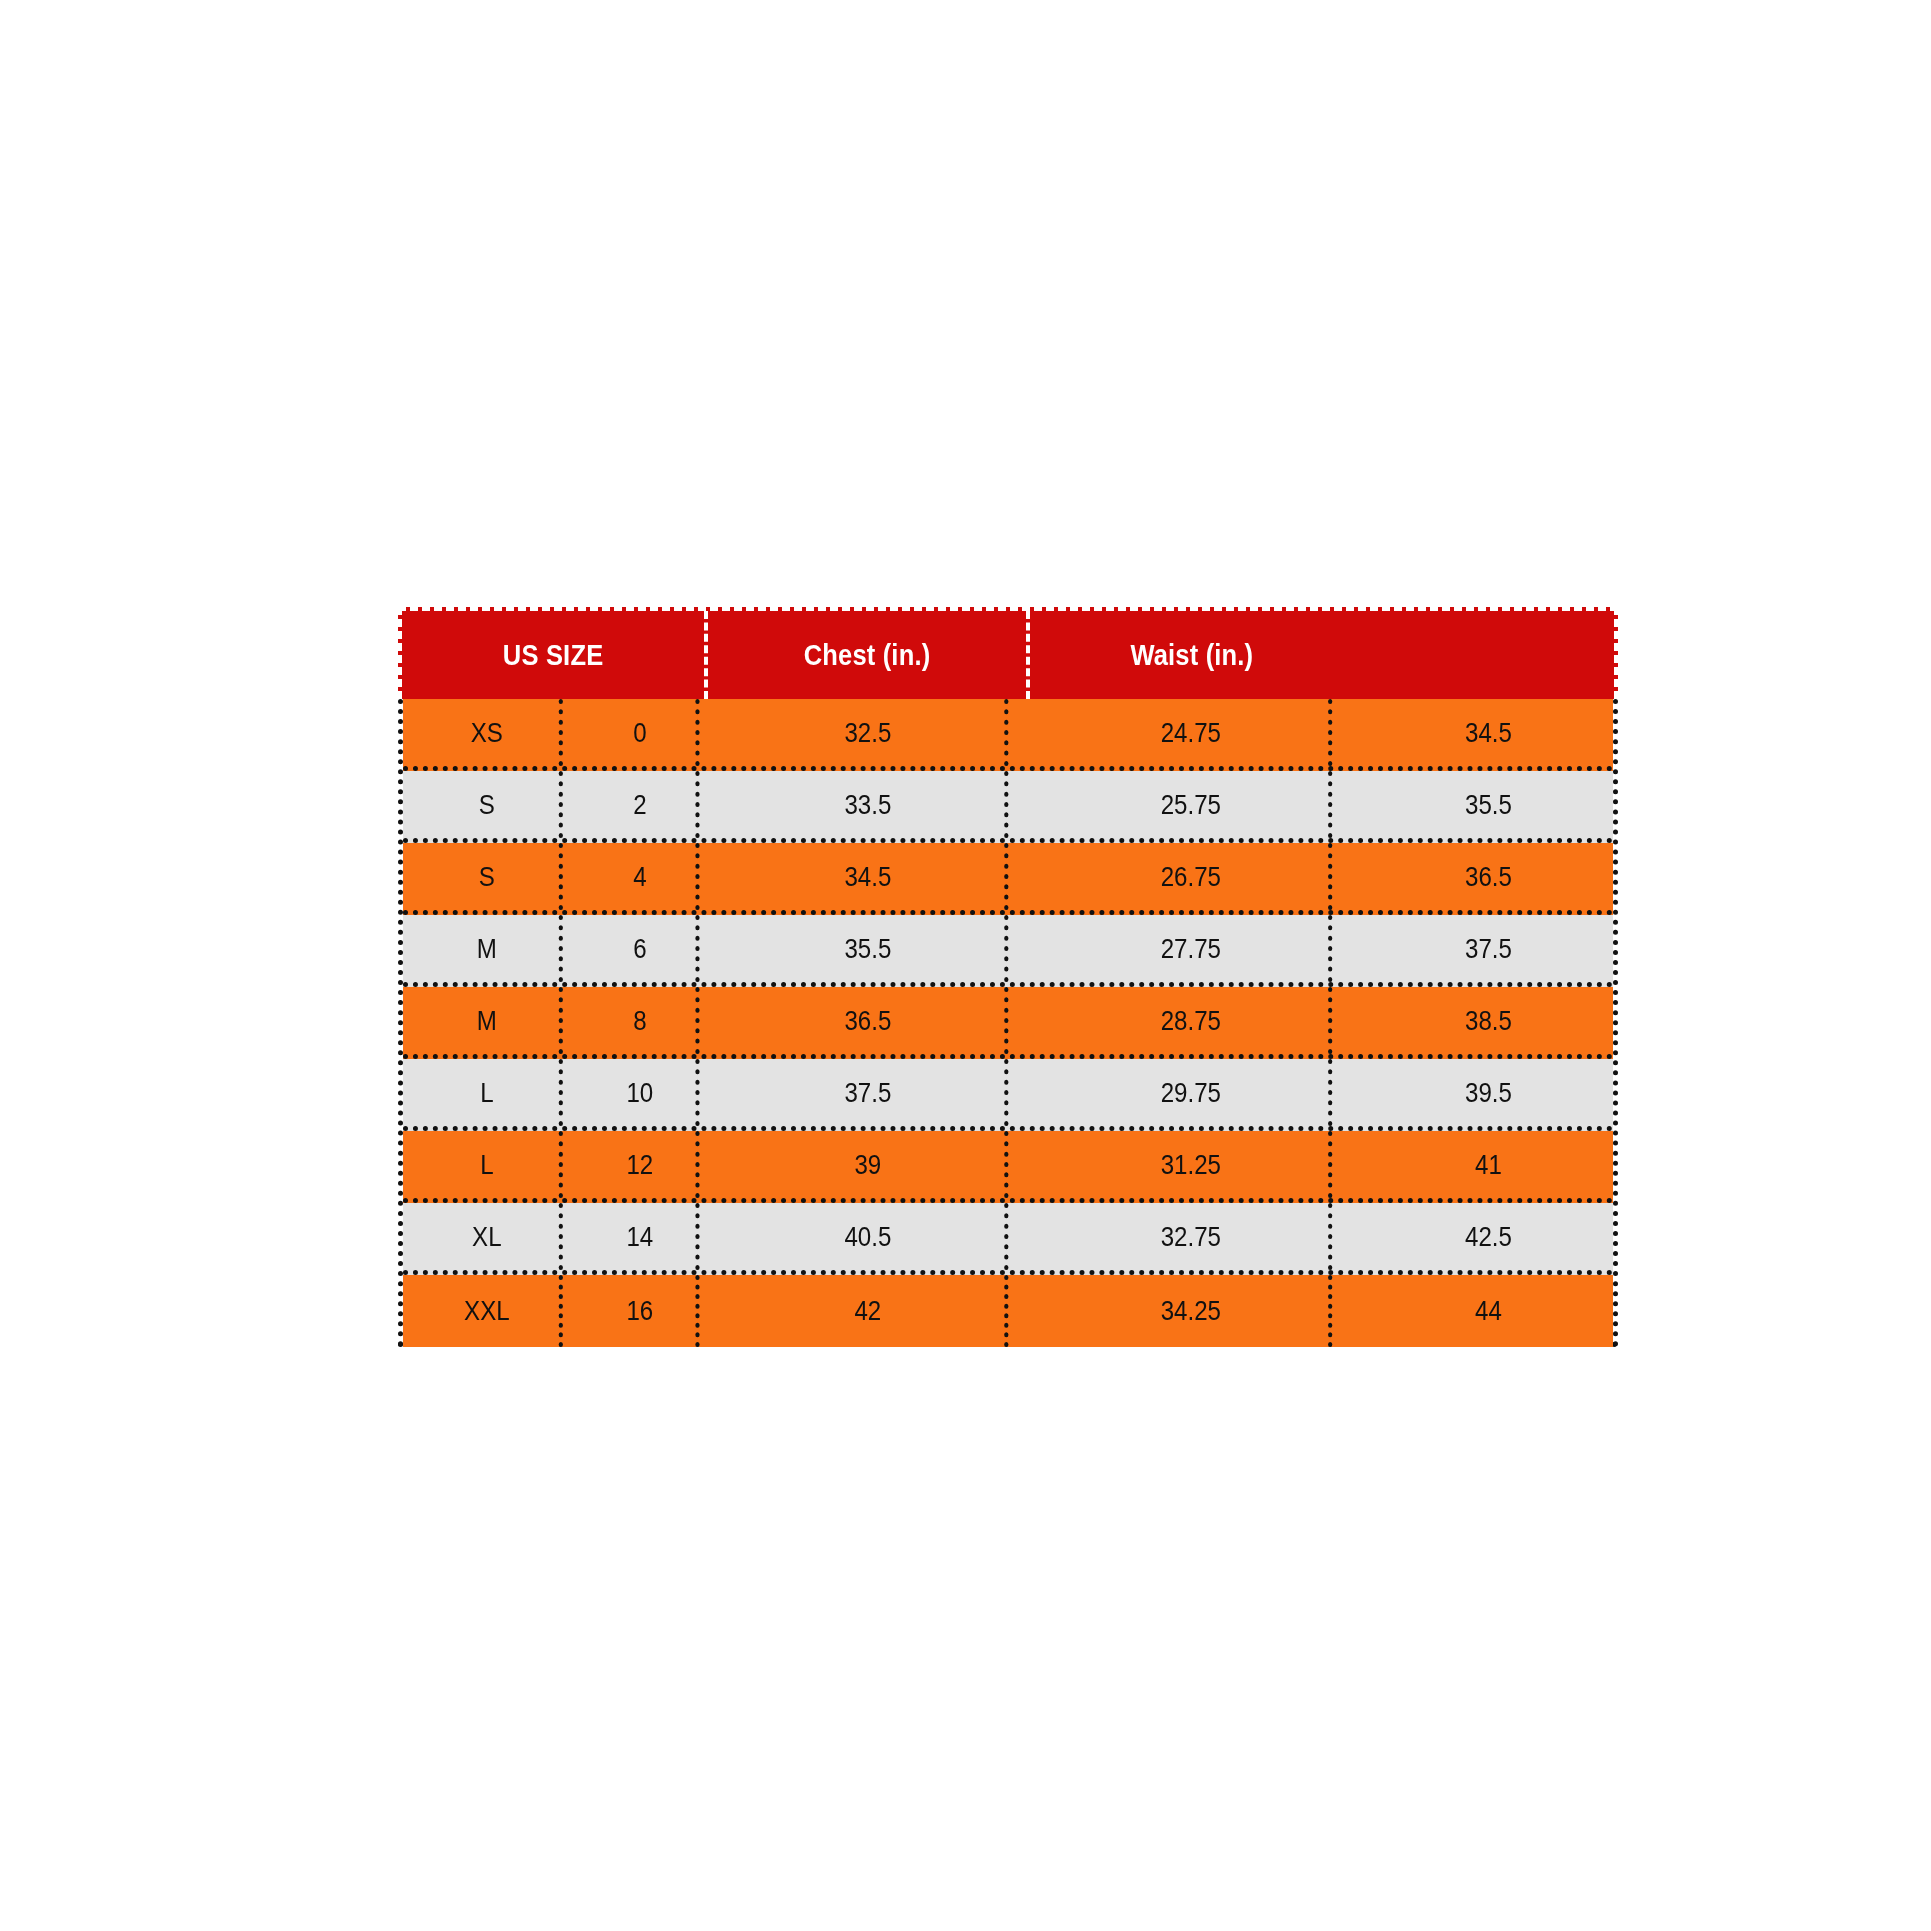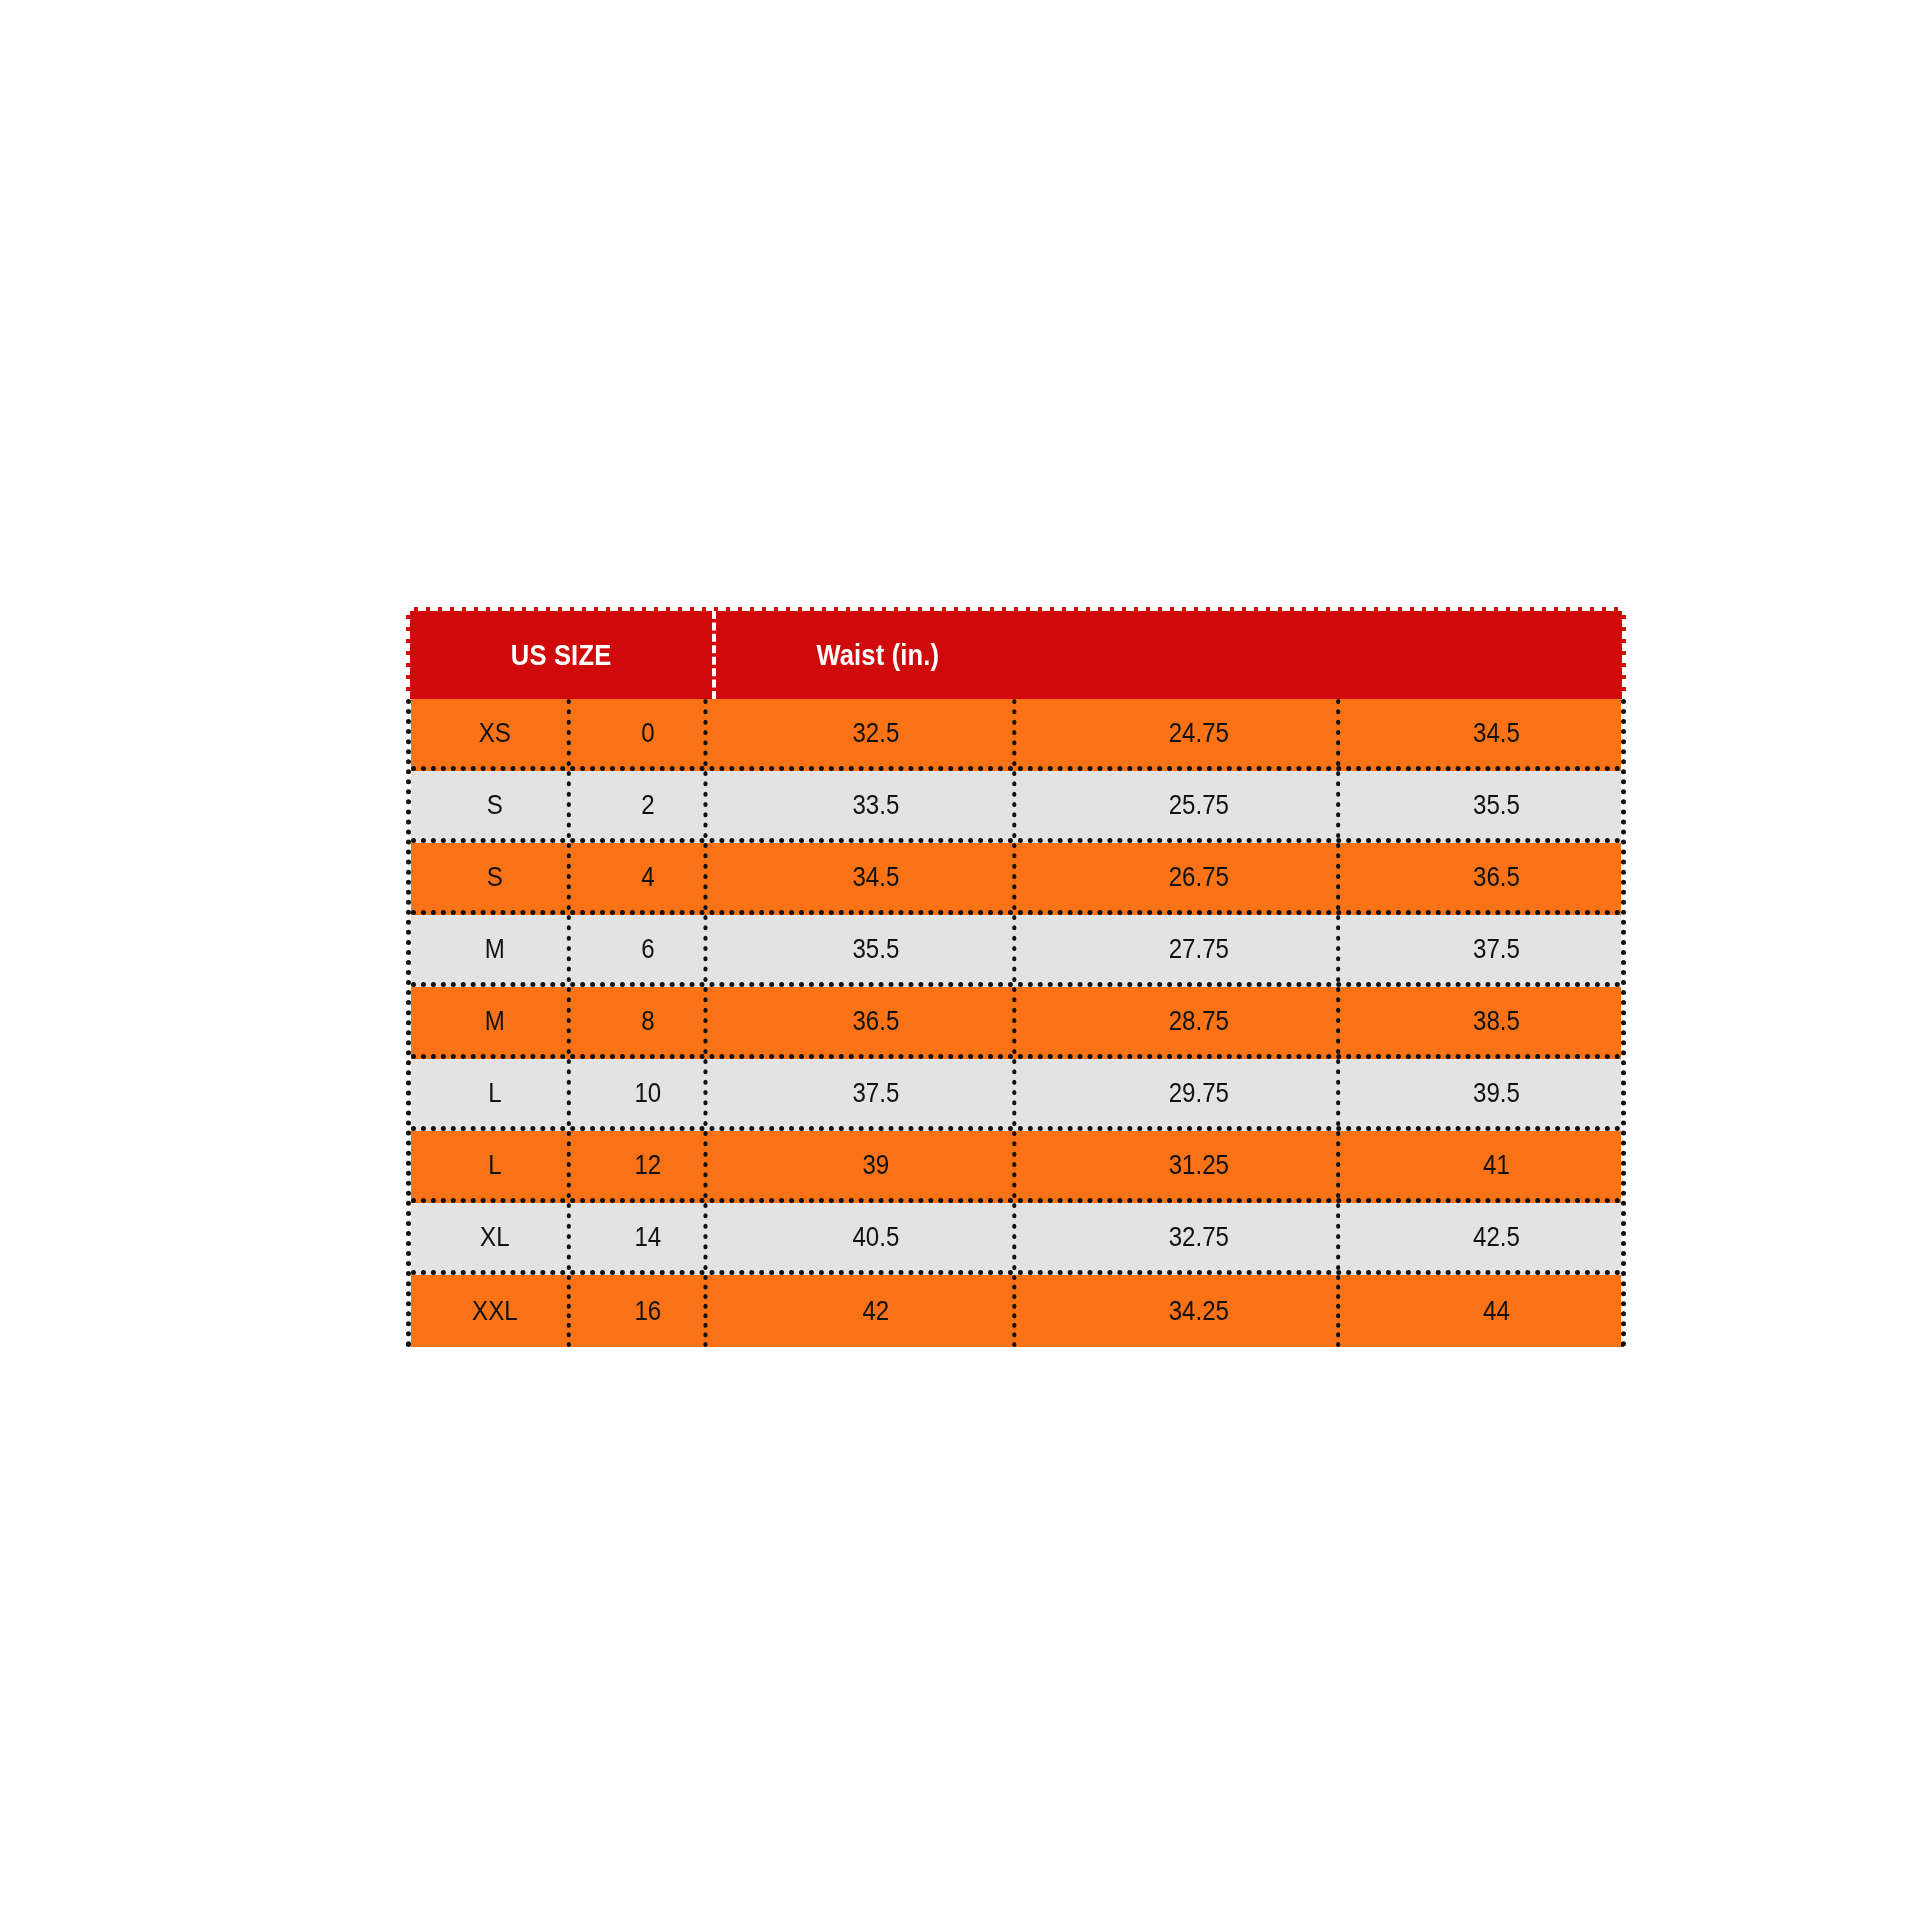--- a/index.html
+++ b/index.html
@@ -10,21 +10,21 @@
     width: 1931px;
     height: 1931px;
     background: #ffffff;
     font-family: "Liberation Sans", sans-serif;
     overflow: hidden;
     position: relative;
   }
 
   #size-chart-figure {
     position: absolute;
-    left: 366px;
+    left: 358px;
     top: 591px;
     width: 1220px;
     height: 740px;
   }
 
   
   .chart-header {
     display: flex;
     width: 100%;
     height: 92px;
@@ -103,20 +103,23 @@
 </style>
 </head>
 <body>
 
 <figure id="size-chart-figure">
 
   <div class="chart-header">
     <div class="hcell-wrap col-ussize">
       <span class="hcell">US SIZE</span>
     </div>
+    <div class="hcell-wrap col-chest">
+      <span class="hcell">Chest (in.)</span>
+    </div>
     <div class="hcell-wrap col-waist">
       <span class="hcell">Waist (in.)</span>
     </div>
   </div>
 
   <div class="chart-body" id="chart-body">
       <div class="chart-row plain">
         <div class="cell col-sizeletter">XS</div>
         <div class="cell col-sizenum">0</div>
         <div class="cell col-chest">32.5</div>

